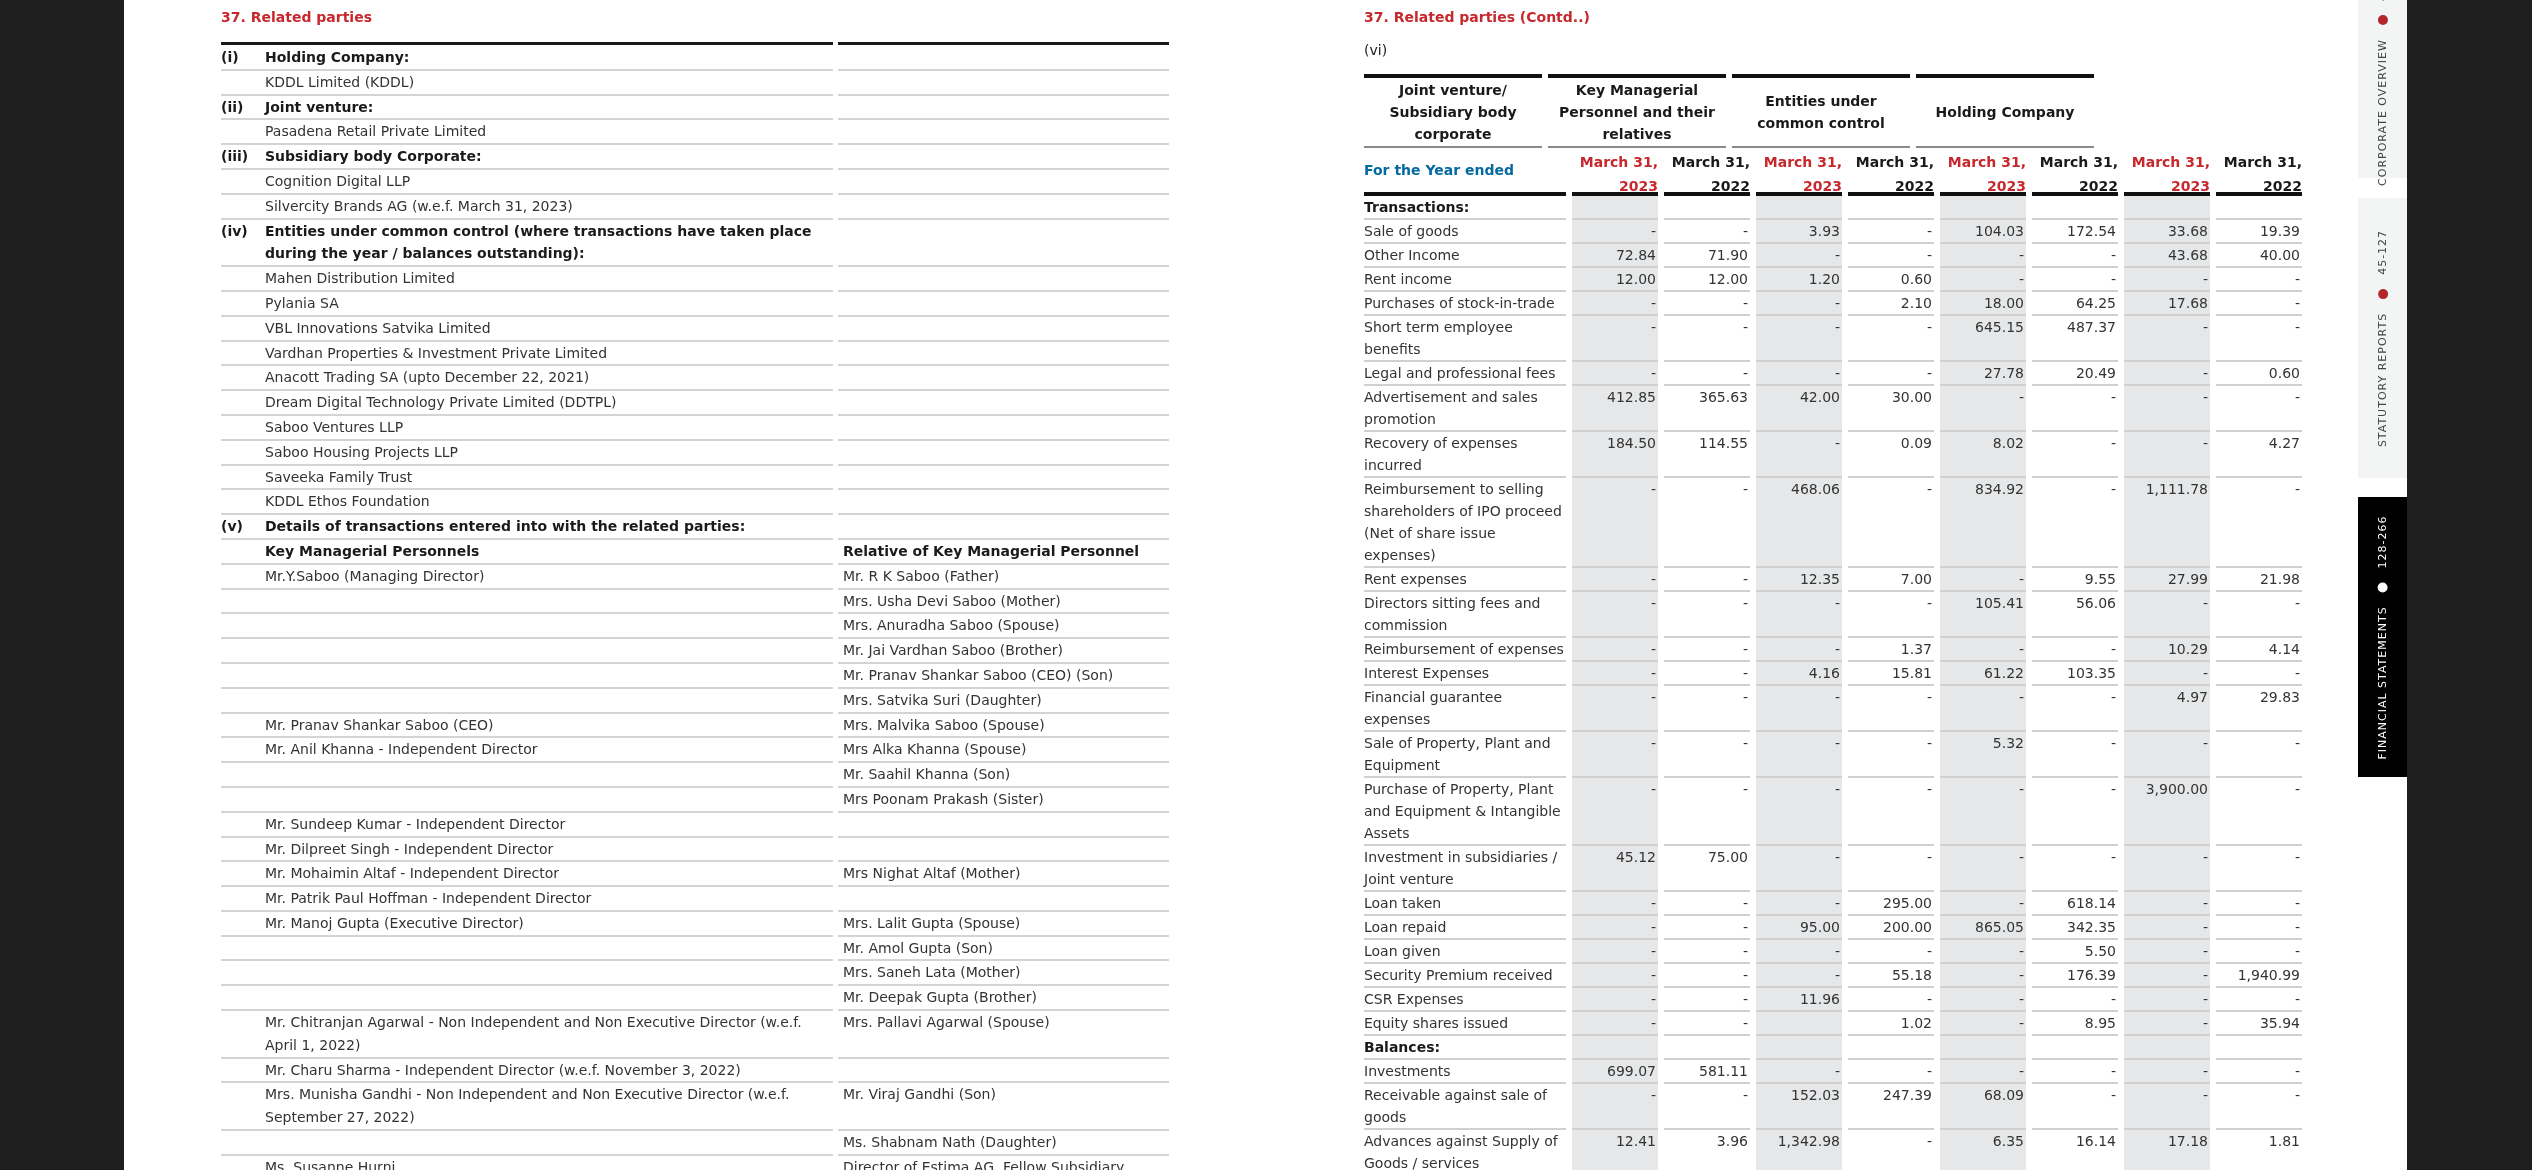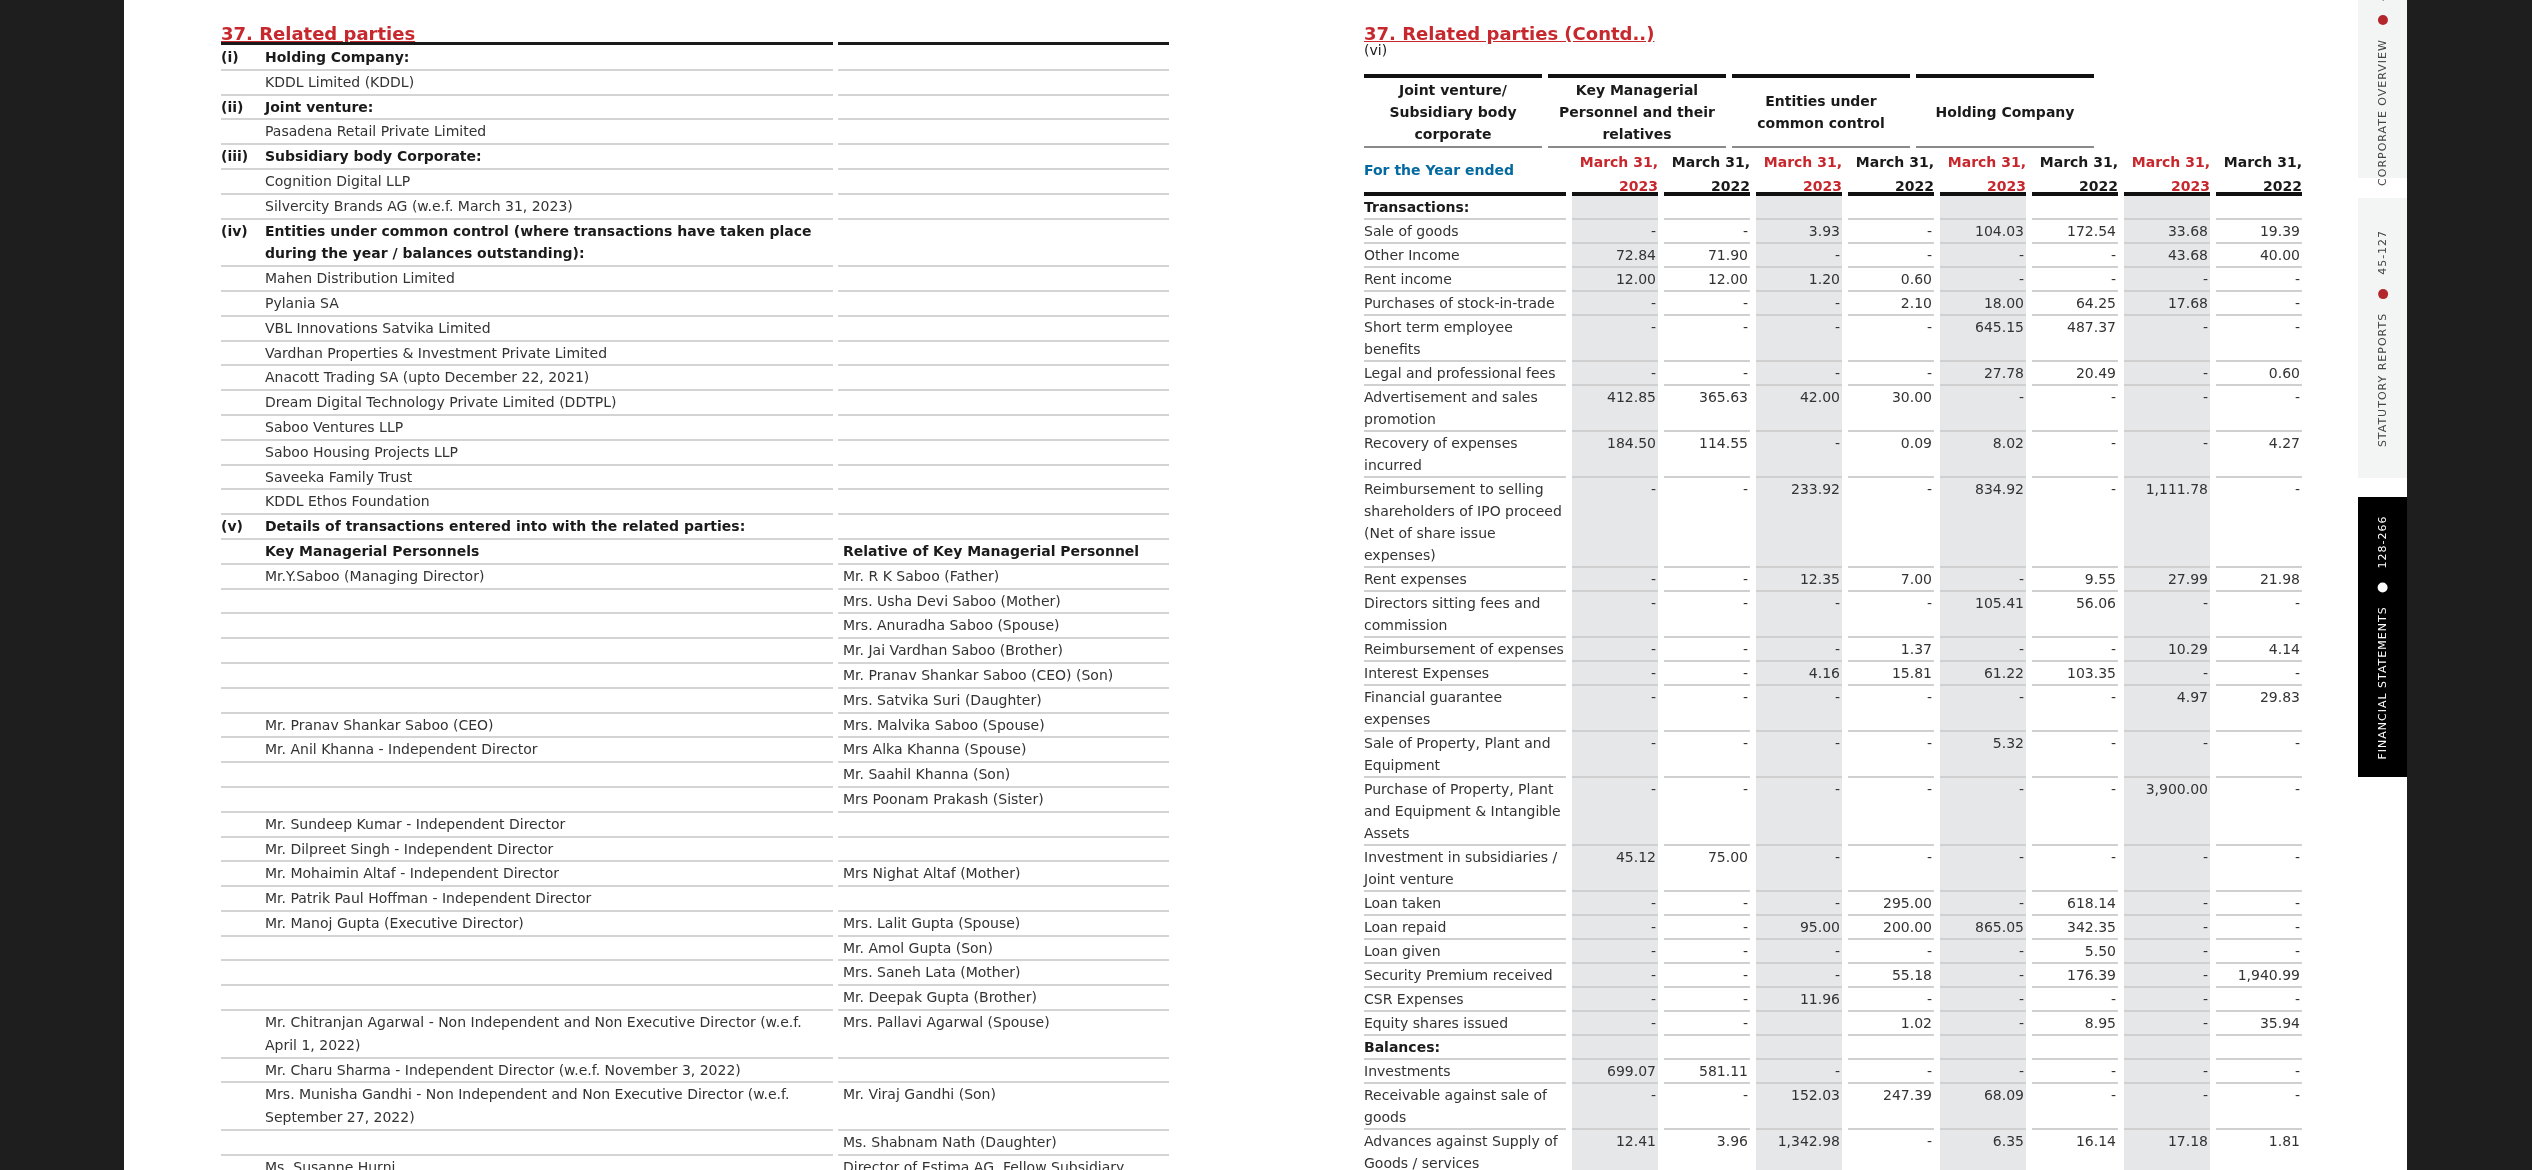--- a/index.html
+++ b/index.html
@@ -3,21 +3,21 @@
 <meta charset="utf-8">
 <style>
   * { box-sizing: border-box; margin: 0; padding: 0; }
   html, body { width: 2532px; height: 1170px; overflow: hidden; background: #1e1e1e; }
   body { font-family: "DejaVu Sans", sans-serif; color: #2b2b2b; position: relative; }
   .viewer-bg { position: absolute; inset: 0; background: #1e1e1e; }
   .page { position: absolute; left: 124px; top: 0; width: 2283px; height: 1170px; background: #ffffff; }
 
   
   .left { position: absolute; left: 97px; top: 0; width: 1070px; }
-  .sec-title { color: #c7282d; font-size: 18px; font-weight: bold; position: absolute; top: 23px; white-space: nowrap; text-decoration: underline; }
+  .sec-title { color: #c7282d; font-size: 14px; font-weight: bold; position: absolute; top: 9px; white-space: nowrap; }
   .lt { position: absolute; top: 42px; left: 0; width: 1070px; }
   .lt-head { display: flex; height: 4px; gap: 5px; }
   .lt-head div { background: #1a1a1a; height: 3px; }
   .lrow { display: flex; gap: 5px; }
   .lcell { border-bottom: 2px solid #d4d4d4; font-size: 14px; line-height: 22.8px; color: #333; }
   .lc1 { width: 612px; display: flex; }
   .lc2 { width: 331px; }
   .num { width: 44px; flex: none; }
   .txt { flex: 1; padding-right: 6px; }
   .bold { font-weight: bold; color: #1a1a1a; }
@@ -576,21 +576,21 @@
             <div class="rc v">0.09</div>
             <div class="rc v shade">8.02</div>
             <div class="rc v">-</div>
             <div class="rc v shade">-</div>
             <div class="rc v">4.27</div>
           </div>
           <div class="rrow">
             <div class="rc p">Reimbursement to selling shareholders of IPO proceed (Net of share issue expenses)</div>
             <div class="rc v shade">-</div>
             <div class="rc v">-</div>
-            <div class="rc v shade">233.92</div>
+            <div class="rc v shade">468.06</div>
             <div class="rc v">-</div>
             <div class="rc v shade">834.92</div>
             <div class="rc v">-</div>
             <div class="rc v shade">1,111.78</div>
             <div class="rc v">-</div>
           </div>
           <div class="rrow">
             <div class="rc p"> Rent expenses</div>
             <div class="rc v shade">-</div>
             <div class="rc v">-</div>

